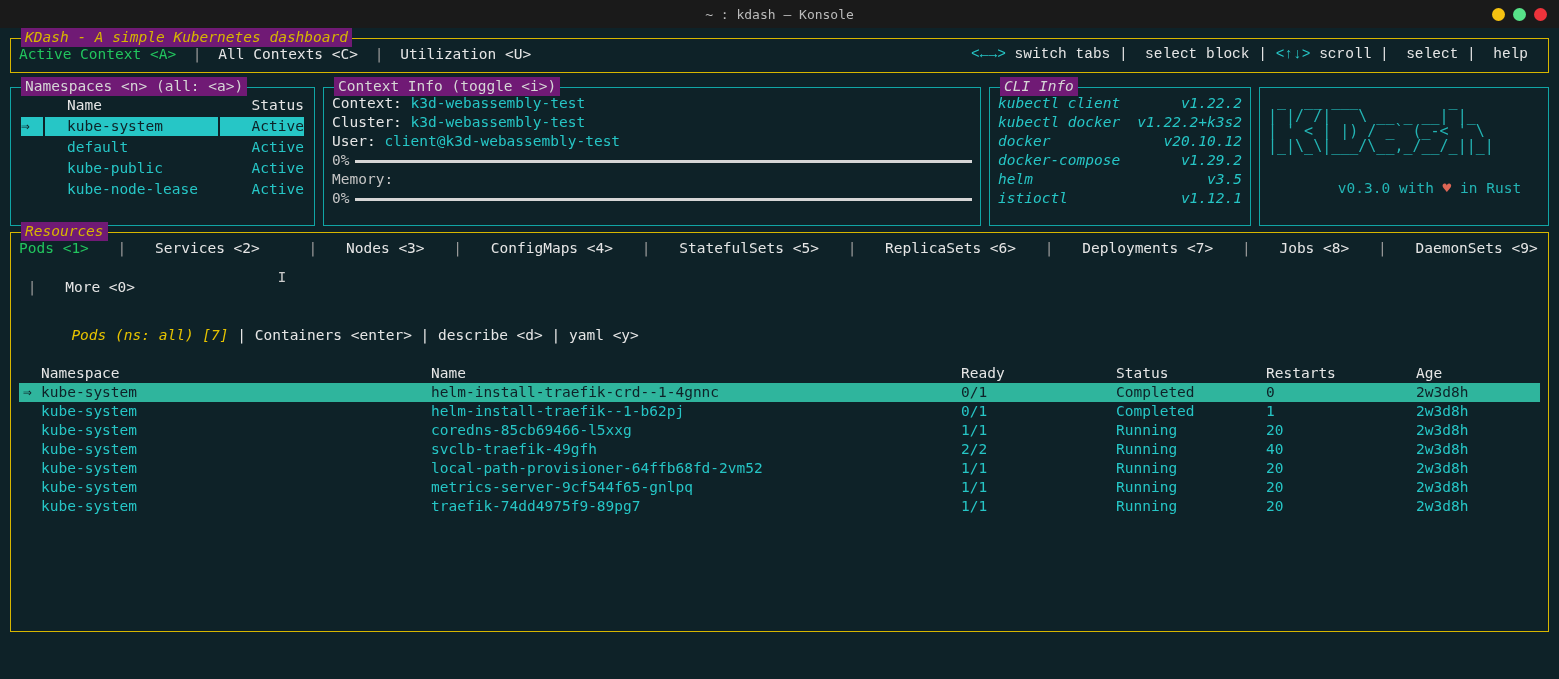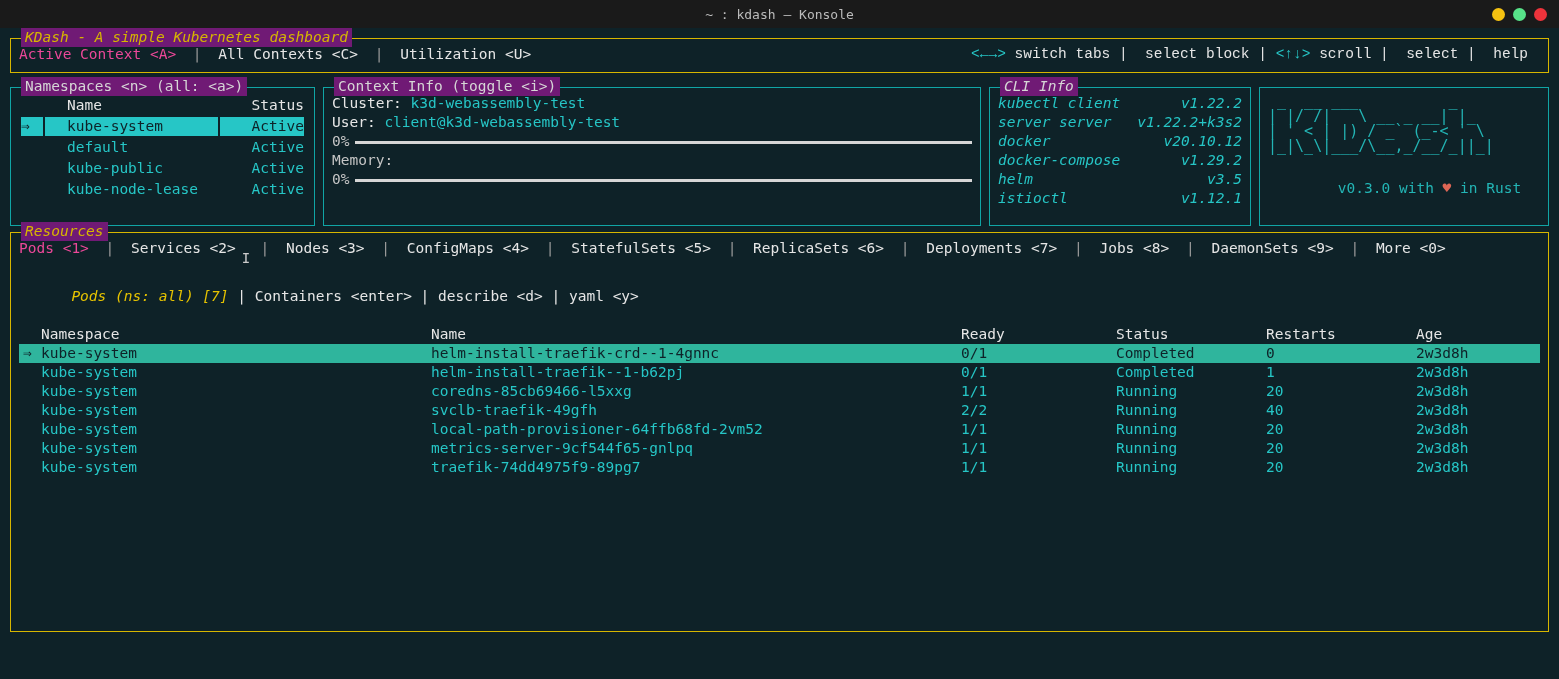--- a/index.html
+++ b/index.html
@@ -48,21 +48,21 @@
     white-space: pre;
   }
   .legend.yellow { color: #d6b600; font-style: italic; }
   .cyan { color: #26c6c6; }
   .yellow { color: #e6c300; }
   .italic { font-style: italic; }
 
   .topbar-row { display: flex; align-items: center; gap: 8px; white-space: pre; }
   .sep { color: #999; }
   .tab { color: #e6e6e6; }
-  .tab.active { color: #ec4899; }
+  .tab.active { color: #22c55e; }
 
   .toprow { display: flex; gap: 8px; margin-top: 8px; }
   .col-ns { width: 305px; }
   .col-ctx { flex: 1; }
   .col-cli { width: 262px; font-style: italic; }
   .col-art { width: 290px; }
 
   .ns-table { width: 100%; }
   .ns-table th { text-align: left; font-weight: normal; color: #e6e6e6; padding-left: 22px; }
   .ns-row td { padding-left: 22px; color: #26c6c6; }
@@ -77,21 +77,21 @@
   .gauge { display: flex; align-items: center; gap: 6px; }
   .gauge-bar { flex: 1; height: 3px; background: #d6d6d6; margin-top: 2px; }
 
   .cli-row { display: flex; justify-content: space-between; color: #26c6c6; }
 
   .ascii { color: #23b5b5; white-space: pre; font-size: 15px; line-height: 15px; }
   .artfoot { margin-top: 6px; color: #23b5b5; white-space: pre; }
   .heart { color: #d65; }
 
   
-  .res-tabs { display: flex; align-items: flex-start; gap: 8px; flex-wrap: wrap; white-space: pre; }
+  .res-tabs { display: flex; align-items: flex-end; gap: 20px; flex-wrap: wrap; white-space: pre; }
   .res-sub { color: #e6e6e6; white-space: pre; margin-top: 10px; }
 
   table.pods { width: 100%; border-collapse: collapse; }
   table.pods th { text-align: left; color: #e6e6e6; font-weight: normal; padding: 0 4px; }
   table.pods td { color: #26c6c6; padding: 0 4px; }
   table.pods tr.sel td { background: #2fb59d; color: #0e2228; }
   table.pods td.arrow { width: 18px; color: #e6e6e6; }
   table.pods tr.sel td.arrow { color: #0e2228; }
   .col-namespace { width: 390px; }
   .col-name { width: 530px; }
@@ -153,20 +153,21 @@
               <td class="arrow"></td>
               <td>kube-node-lease</td>
               <td class="status" style="text-align:right">Active</td>
             </tr>
           </tbody>
       </table>
     </div>
 
     <div class="panel col-ctx">
       <div class="legend">Context Info (toggle &lt;i&gt;)</div>
+      <div class="kv"><span class="k">Context: </span><span class="v">k3d-webassembly-test</span></div>
       <div class="kv"><span class="k">Cluster: </span><span class="v">k3d-webassembly-test</span></div>
       <div class="kv"><span class="k">User: </span><span class="v">client@k3d-webassembly-test</span></div>
       <div class="gauge">
           <span class="k">0%</span>
           <div class="gauge-bar"></div>
         </div>
       <div class="kv k">Memory:</div>
       <div class="gauge">
           <span class="k">0%</span>
           <div class="gauge-bar"></div>
@@ -174,21 +175,21 @@
     </div>
 
     <div class="panel col-cli">
       <div class="legend">CLI Info</div>
       <div id="cli-body">
           <div class="cli-row">
             <span>kubectl client</span>
             <span>v1.22.2</span>
           </div>
           <div class="cli-row">
-            <span>server server</span>
+            <span>kubectl docker</span>
             <span>v1.22.2+k3s2</span>
           </div>
           <div class="cli-row">
             <span>docker</span>
             <span>v20.10.12</span>
           </div>
           <div class="cli-row">
             <span>docker-compose</span>
             <span>v1.29.2</span>
           </div>

